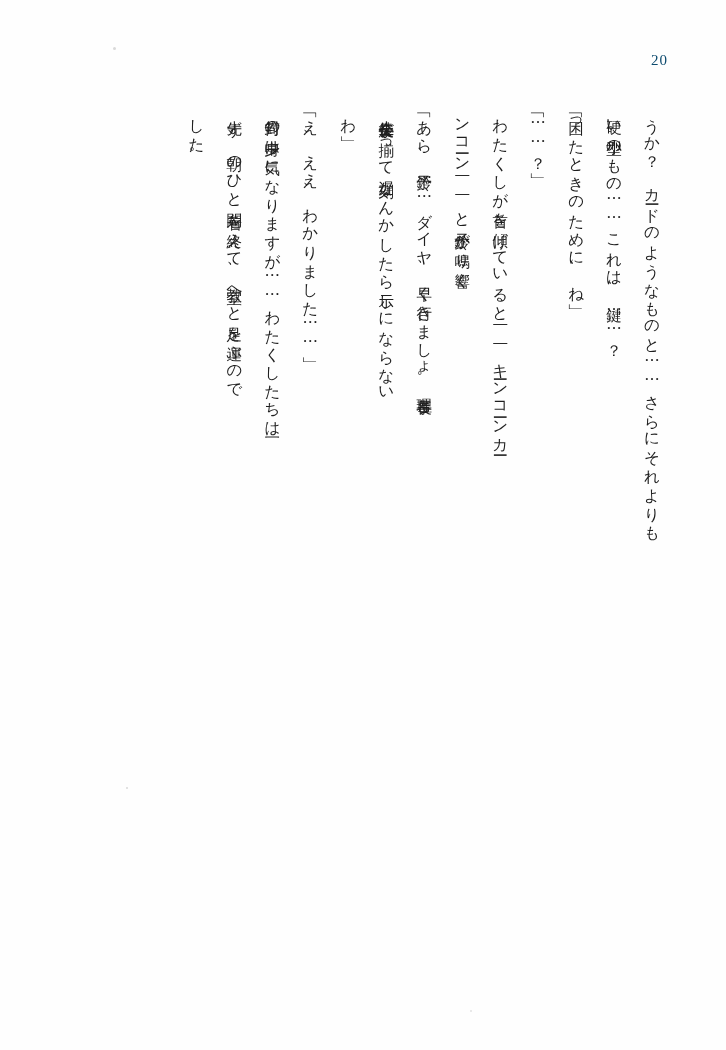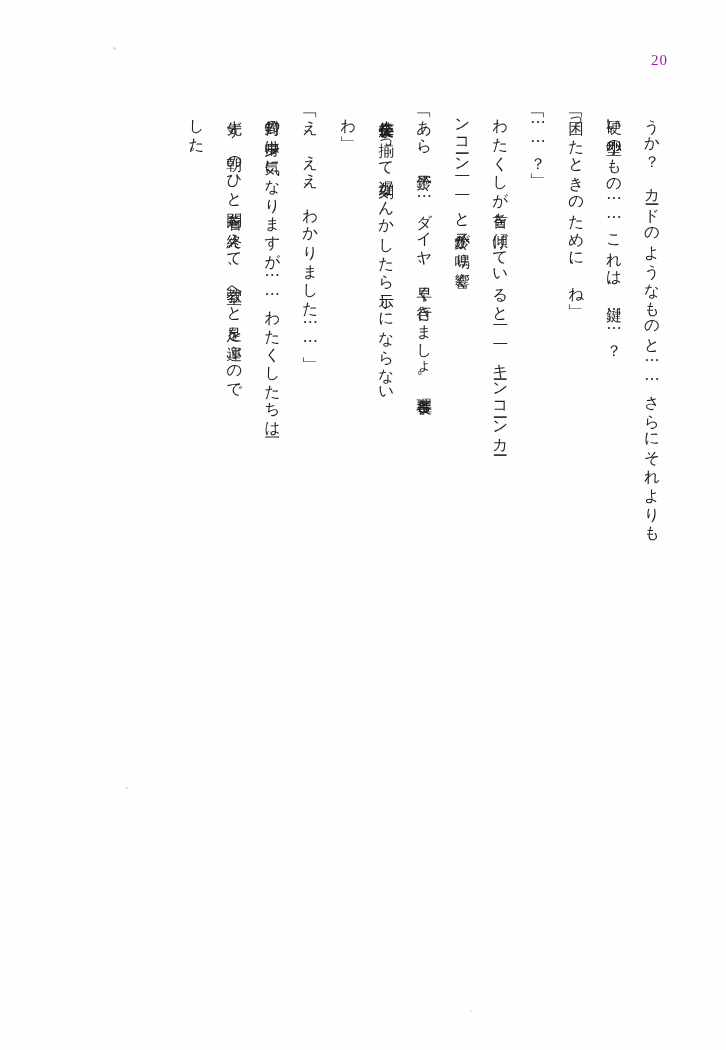--- a/index.html
+++ b/index.html
@@ -19,21 +19,21 @@
     position: absolute;
     inset: 0;
     background: #fefefe;
   }
   .page-number {
     position: absolute;
     top: 52px;
     right: 58px;
     font-size: 15px;
     letter-spacing: 1px;
-    color: #a21caf;
+    color: #0c4a6e;
     font-family: "Liberation Serif", "DejaVu Serif", serif;
   }
   
   .text-block {
     position: absolute;
     top: 108px;
     right: 56px;
     height: 830px;
     writing-mode: vertical-rl;
     -webkit-writing-mode: vertical-rl;

